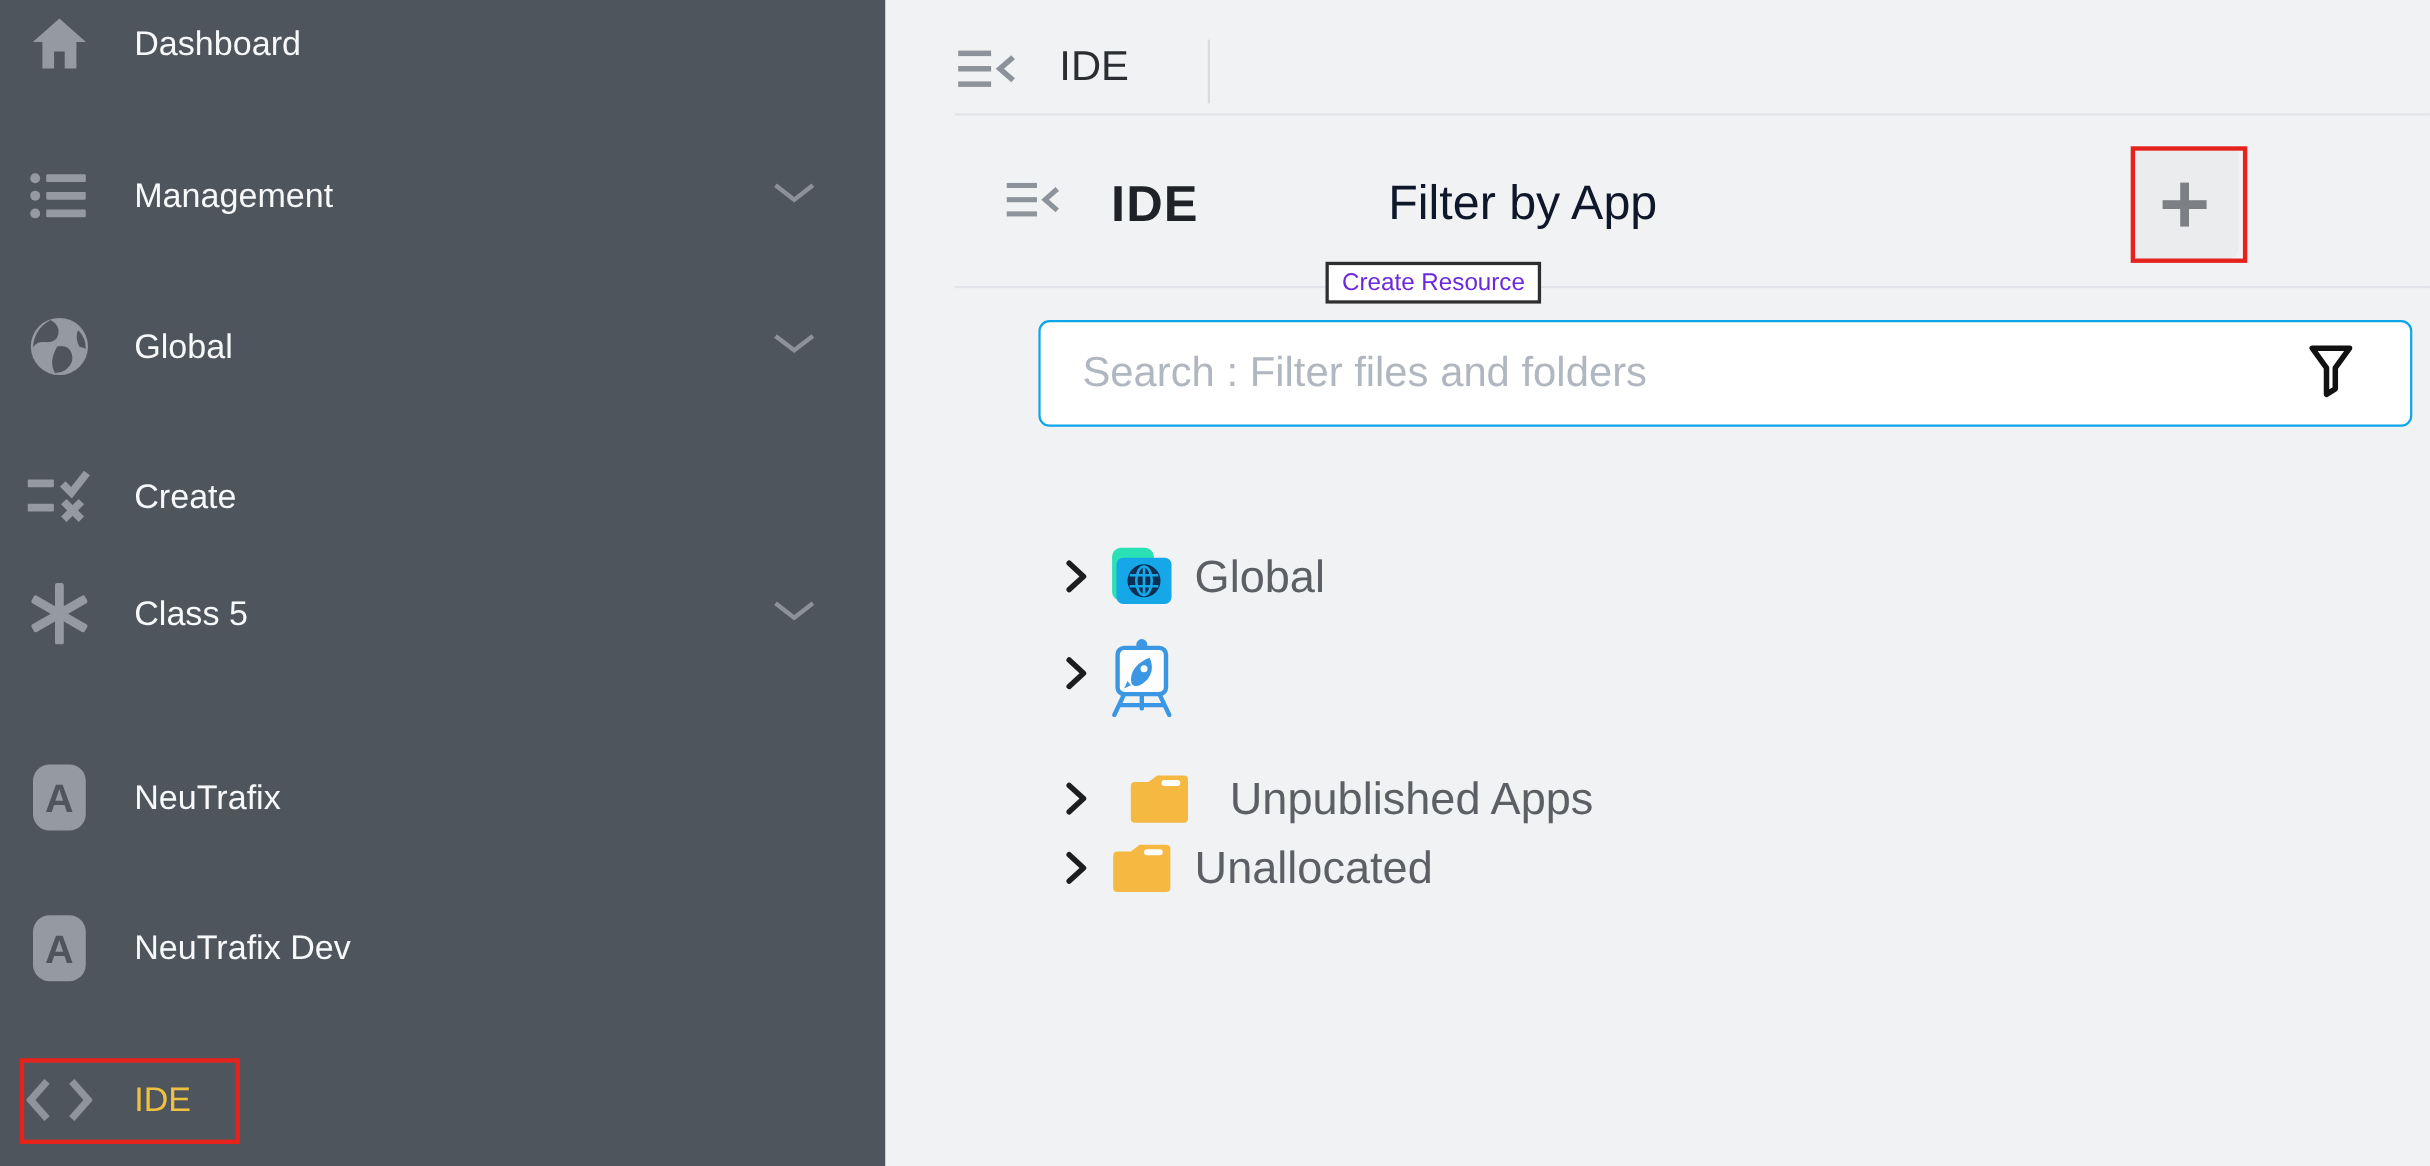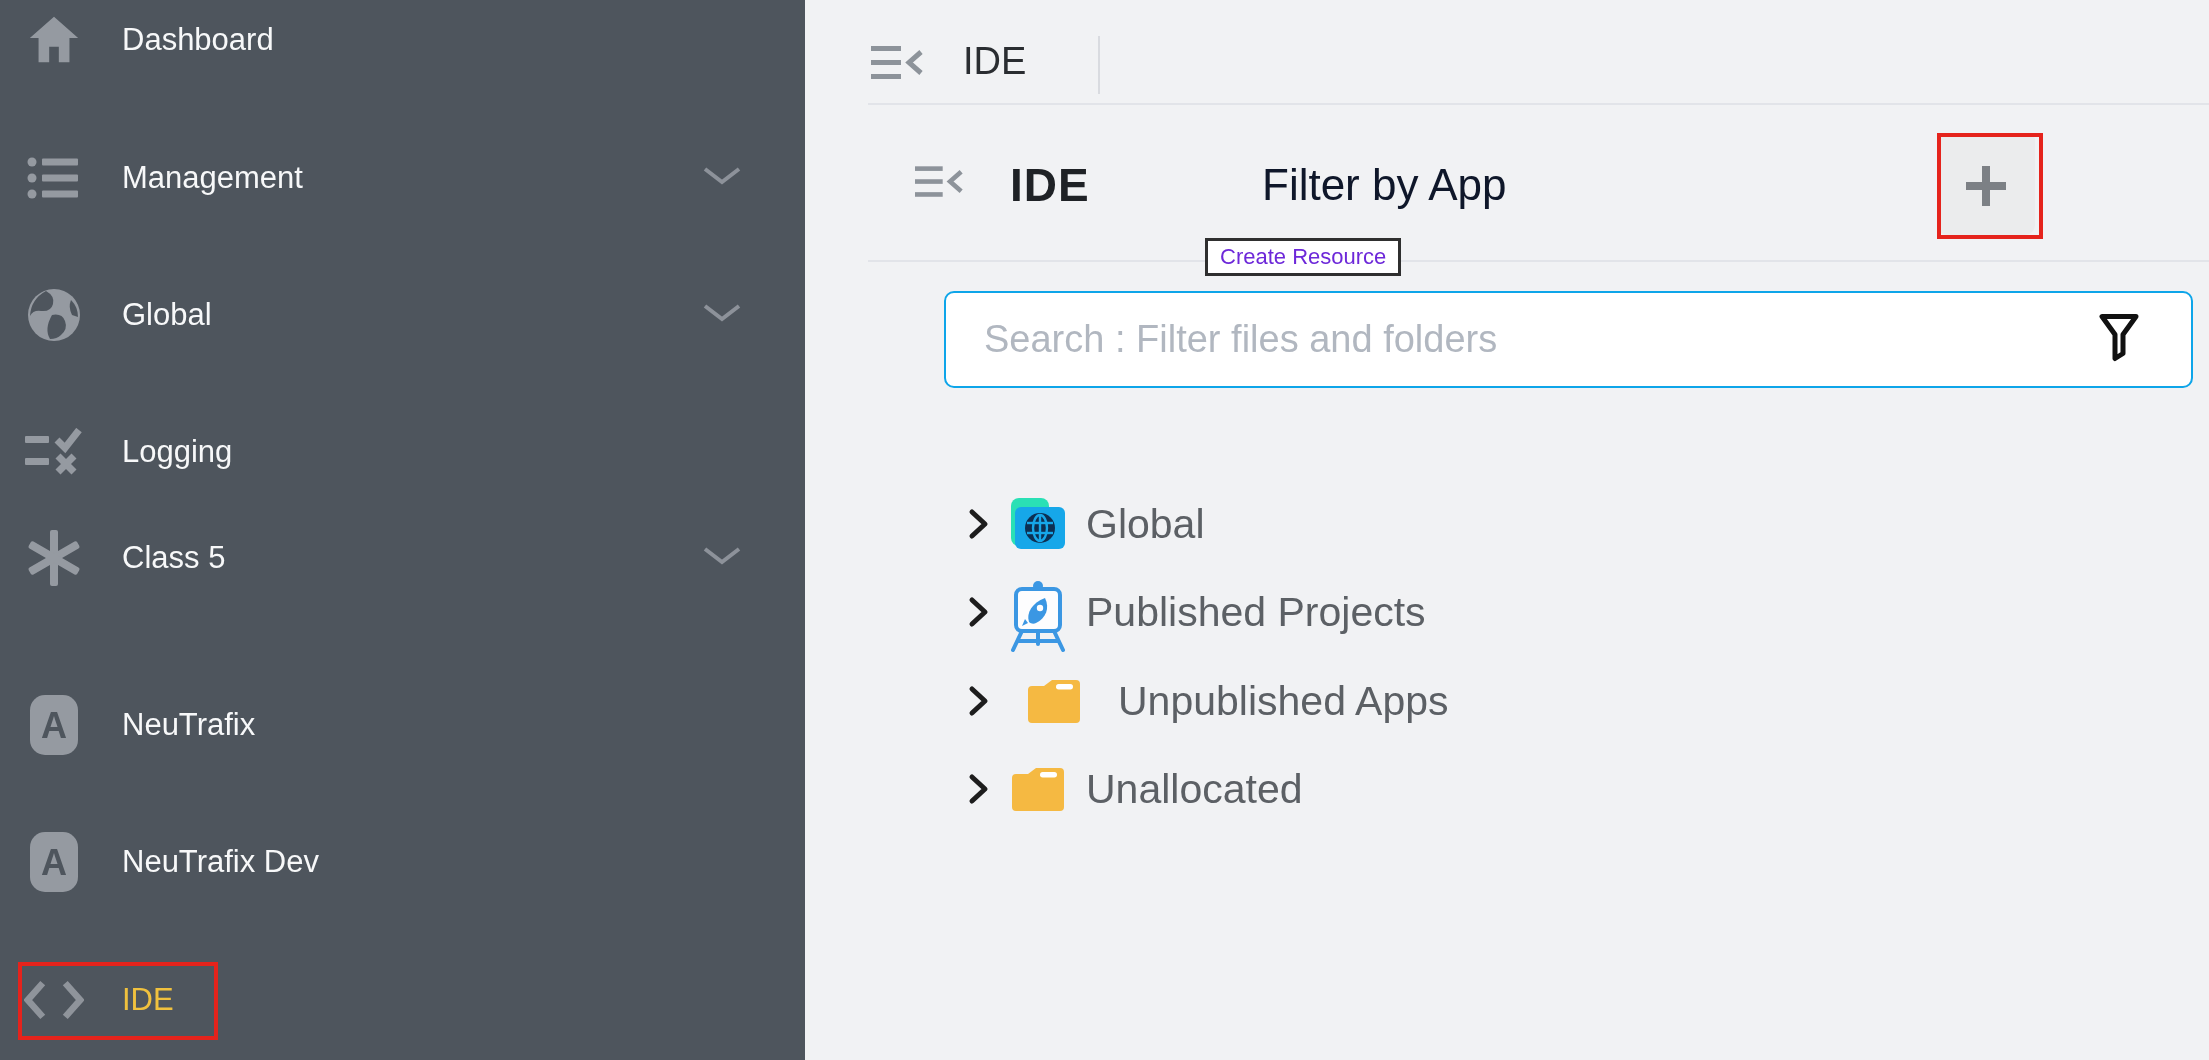--- a/index.html
+++ b/index.html
@@ -47,21 +47,21 @@
     border:2px solid #0ea5e9;border-radius:10px;}
   .searchbox input{position:absolute;left:0;top:0;width:100%;height:100%;border:none;outline:none;
     background:transparent;padding:0 120px 0 38px;font-size:38px;color:#3a3f45;
     font-family:"Liberation Sans","DejaVu Sans",sans-serif;}
   .searchbox input::placeholder{color:#b1b7c0;opacity:1;}
   .funnel-btn{position:absolute;right:52px;top:50%;transform:translateY(-50%);background:none;border:none;padding:0;cursor:pointer;}
 
   .trow{position:absolute;left:161px;height:64px;display:flex;align-items:center;gap:17px;cursor:pointer;}
   .trow.t1{top:492px;}
   .trow.t2{top:580px;}
-  .trow.t3{top:669px;gap:33px;}
+  .trow.t3{top:694px;gap:33px;}
   .trow.t4{top:757px;}
   .texp{width:24px;display:flex;align-items:center;justify-content:center;}
   .tico{width:62px;height:64px;display:flex;align-items:center;justify-content:center;}
   .tlabel{font-size:41px;color:#5c6065;white-space:nowrap;}
 
   
   .anno{position:absolute;border:4px solid #e5231c;z-index:5;pointer-events:none;}
   .anno-ide{left:18px;top:962px;width:200px;height:78px;}
   .anno-create{left:1937px;top:133px;width:106px;height:106px;}
 </style>
@@ -124,21 +124,21 @@
           <rect x="0" y="8" width="24" height="7" rx="1"></rect>
           <rect x="0" y="30" width="24" height="7" rx="1"></rect>
         </g>
         <polyline points="32,12 40,20 54,2" fill="none" stroke="#959aa1" stroke-width="7"></polyline>
         <g stroke="#959aa1" stroke-width="7">
           <line x1="33" y1="28" x2="49" y2="44"></line>
             <line x1="49" y1="28" x2="33" y2="44"></line>
         </g>
       </svg>
     </span>
-    <span class="slabel">Logging</span>
+    <span class="slabel">Create</span>
   </div>
 
   <div class="srow">
     <span class="sicon">
       <svg width="56" height="56" viewBox="0 0 56 56">
         <g fill="#959aa1">
           <rect x="24" y="0" width="8" height="56" rx="2"></rect>
           <rect x="24" y="0" width="8" height="56" rx="2" transform="rotate(60 28 28)"></rect>
           <rect x="24" y="0" width="8" height="56" rx="2" transform="rotate(120 28 28)"></rect>
         </g>
@@ -277,21 +277,20 @@
           <line x1="31" y1="51" x2="31" y2="64"></line>
           <line x1="11" y1="61" x2="51" y2="61"></line>
         </g>
         <g fill="#3b97e3">
           <path d="M22 42 C19 33 25 23 38 18 C43 28 39 38 29 43 C27 44 24 44 22 42 Z"></path>
           <path d="M21 43 L15 46 L18 39 Z"></path>
         </g>
         <circle cx="33" cy="28" r="3.2" fill="#fdfdfe"></circle>
       </svg>
     </span>
-    <span class="tlabel">Published Projects</span>
   </div>
 
   <div class="trow t3">
     <span class="texp">
       <svg width="21" height="32" viewBox="0 0 21 32">
           <polyline points="4,4 17,16 4,28" fill="none" stroke="#1d1d1d" stroke-width="5" stroke-linecap="round" stroke-linejoin="round"></polyline>
         </svg>
     </span>
     <span class="tico">
       <svg width="58" height="46" viewBox="0 0 58 46">

